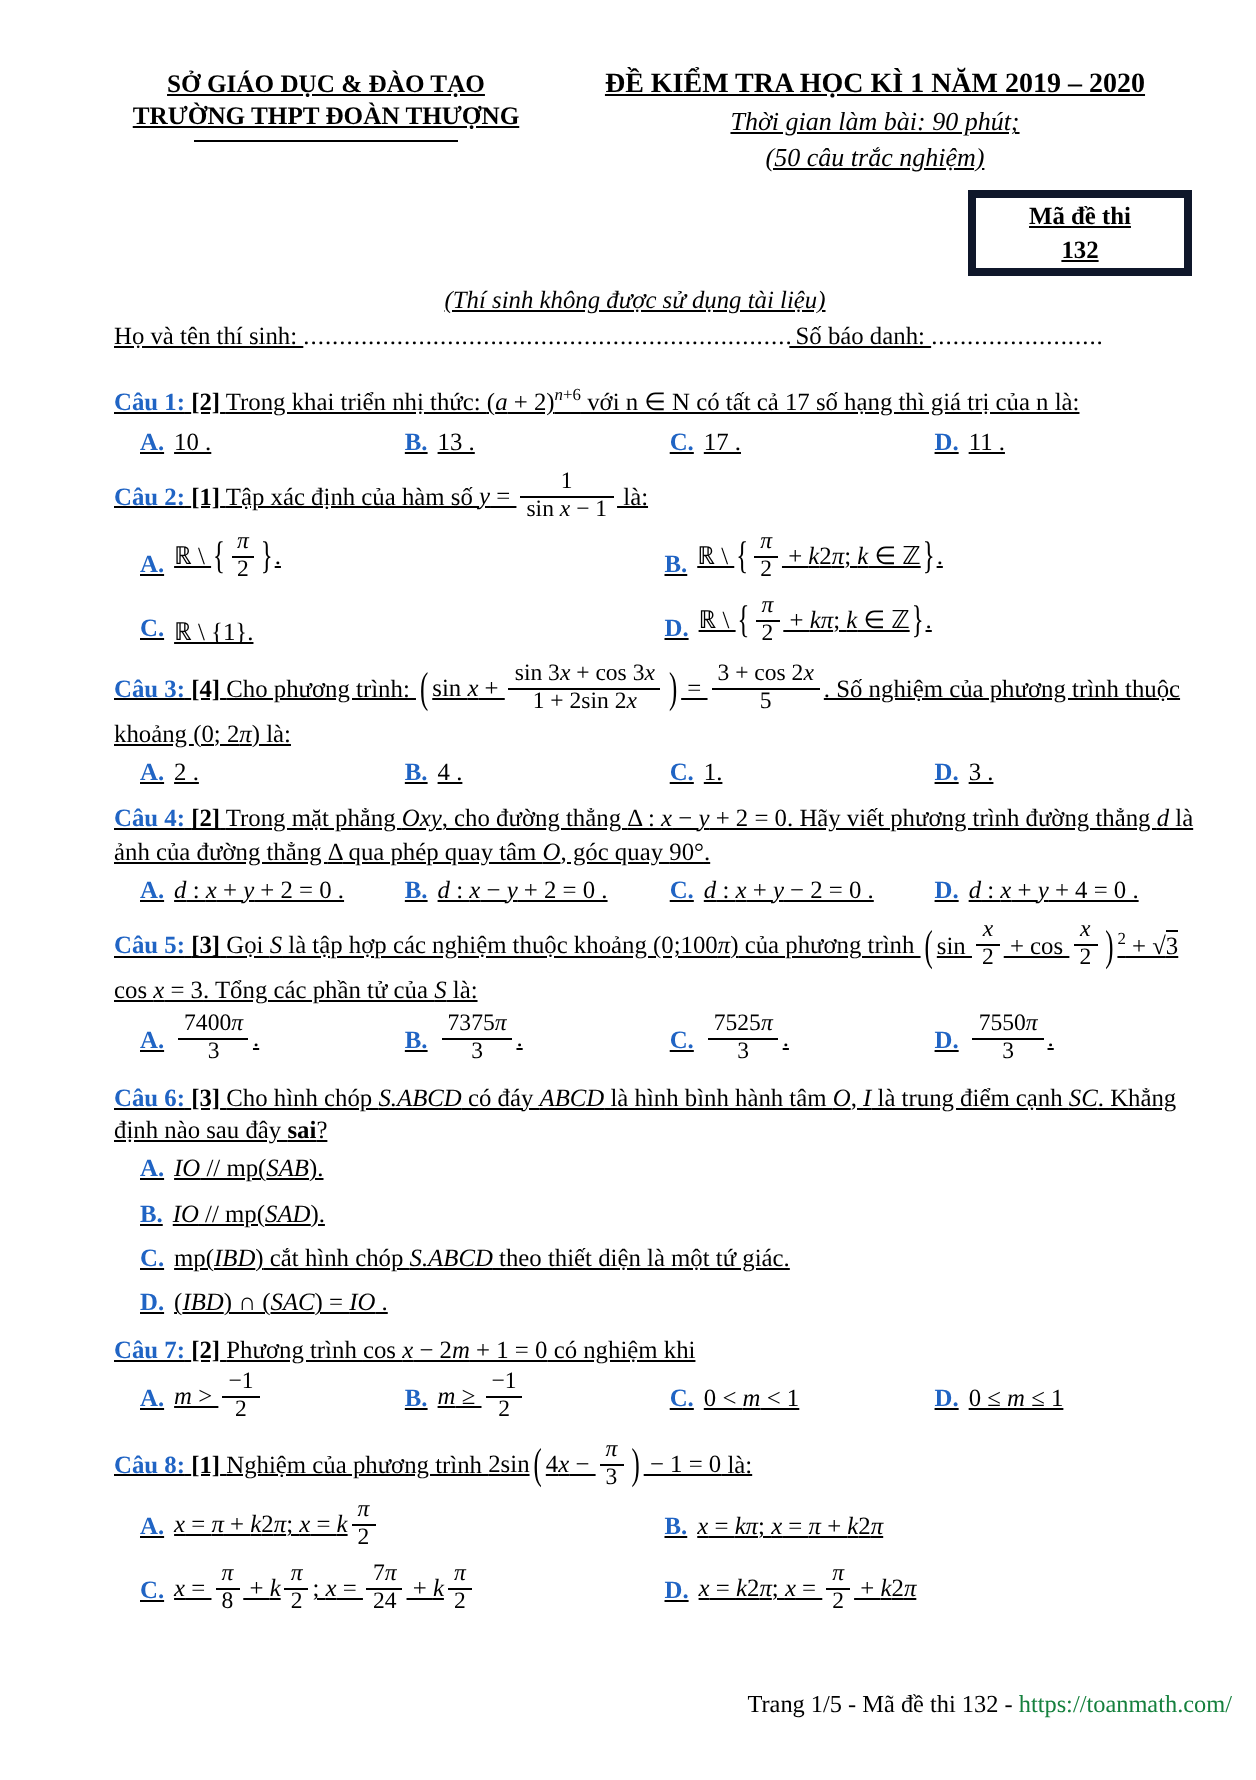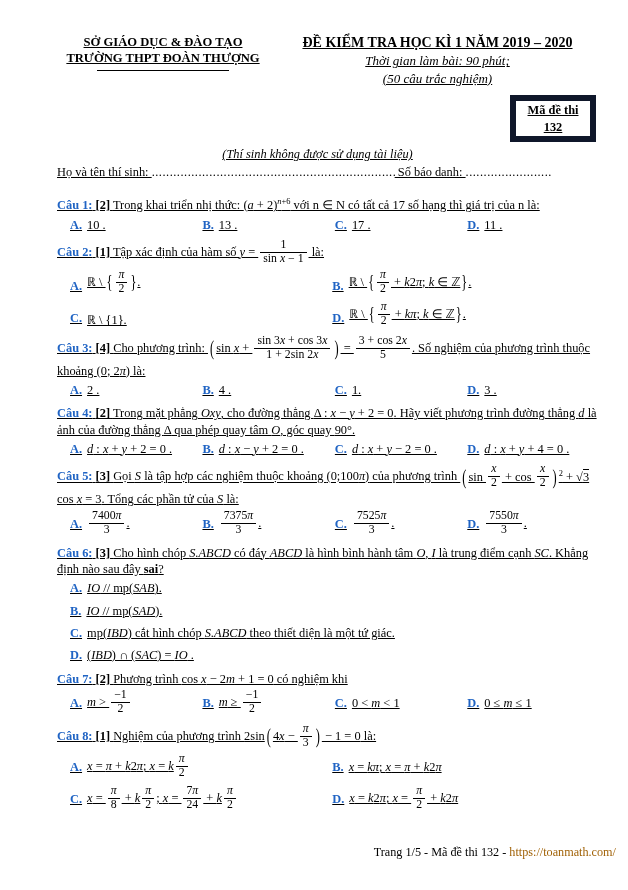--- a/index.html
+++ b/index.html
@@ -11,21 +11,21 @@
   }
   
   .header { display:flex; }
   .header-left { width:212px; text-align:center; font-weight:bold; font-size:12.6px; line-height:1.3; }
   .rule { width:132px; border-top:1.4px solid #000; margin:3px auto 0; }
   .header-right { flex:1; text-align:center; }
   .title { font-weight:bold; font-size:14px; }
   .subject { font-weight:bold; font-size:13.6px; }
   .hint { font-style:italic; font-size:13px; }
   .code-row { display:flex; justify-content:flex-end; margin:8px 10px 0 0; }
-  .code-box { border:6px solid #0f172a; min-width:70px; padding:1px 2px; text-align:center; font-weight:bold; line-height:1.35; }
+  .code-box { border:4px solid #0f172a; min-width:70px; padding:1px 17px; text-align:center; font-weight:bold; line-height:1.35; }
   .no-material { text-align:center; font-style:italic; margin:4px 28px 0 0; }
   .name-line { margin-top:1px; white-space:nowrap; overflow:hidden; }
   .dots { display:inline-block; overflow:hidden; white-space:nowrap; vertical-align:bottom; letter-spacing:0.5px; color:#000; }
   .dots1 { width:243px; }
   .dots2 { width:86px; }
   
   #questions { margin-top:16px; }
   .question { margin-top:7px; }
   .q-label { font-weight:bold; color:var(--accent,#2064c4); }
   .q-weight { font-weight:bold; }
@@ -44,21 +44,21 @@
   .fr { display:inline-flex; flex-direction:column; vertical-align:middle; text-align:center;
         line-height:1.1; font-size:0.95em; margin:0 2px; position:relative; top:-1px; }
   .fr .nu { display:block; border-bottom:1px solid #000; padding:0 3px; }
   .fr .de { display:block; padding:0 3px; }
   .bp { display:inline-block; transform:scaleY(1.75); font-weight:400; margin:0 2px; }
   .bb { display:inline-block; transform:scaleY(1.55); font-weight:400; margin:0 1px; }
   sup { font-size:0.68em; }
   .ov { border-top:1px solid #000; }
   
   .footer { position:absolute; right:12px; bottom:30px; font-size:12.2px; }
-  .footer a, .footer .footer-link { color:#a16207; text-decoration:none; }
+  .footer a, .footer .footer-link { color:#15803d; text-decoration:none; }
 </style>
 </head>
 <body>
 
 <div class="page">
 
   <div class="header">
     <div class="header-left">
       <div>SỞ GIÁO DỤC &amp; ĐÀO TẠO</div>
       <div>TRƯỜNG THPT ĐOÀN THƯỢNG</div>

